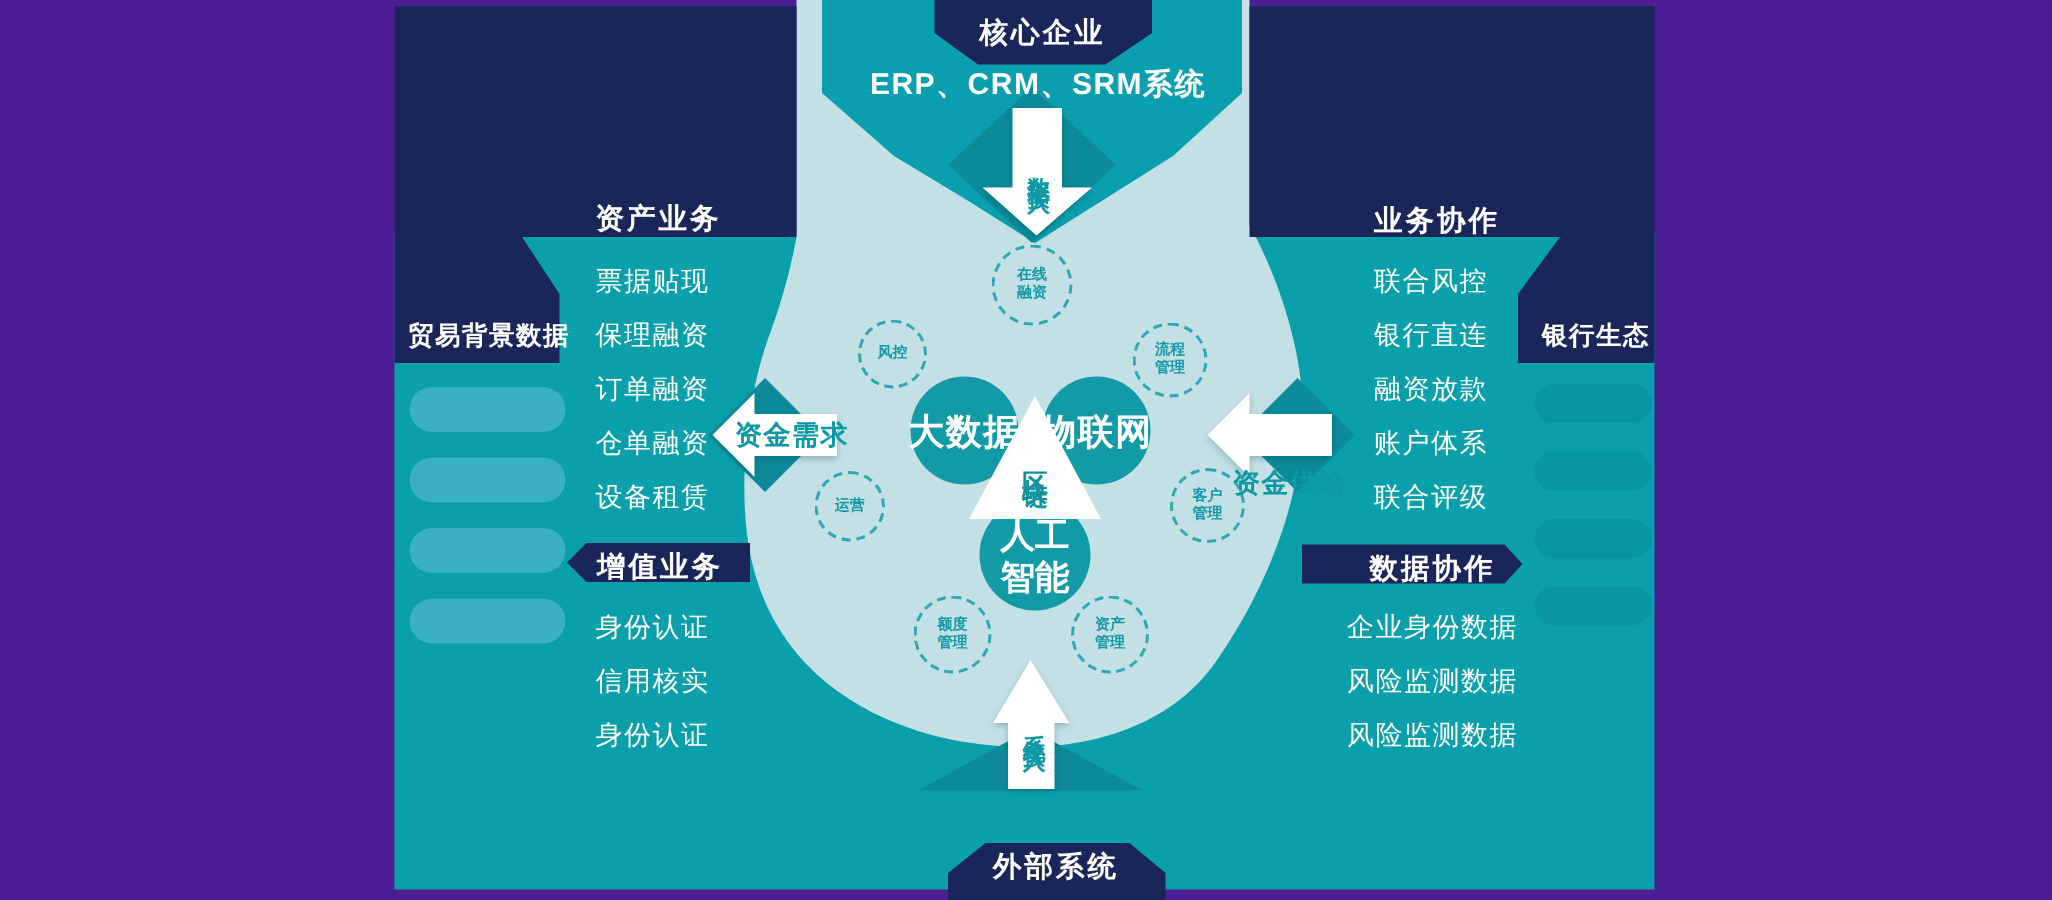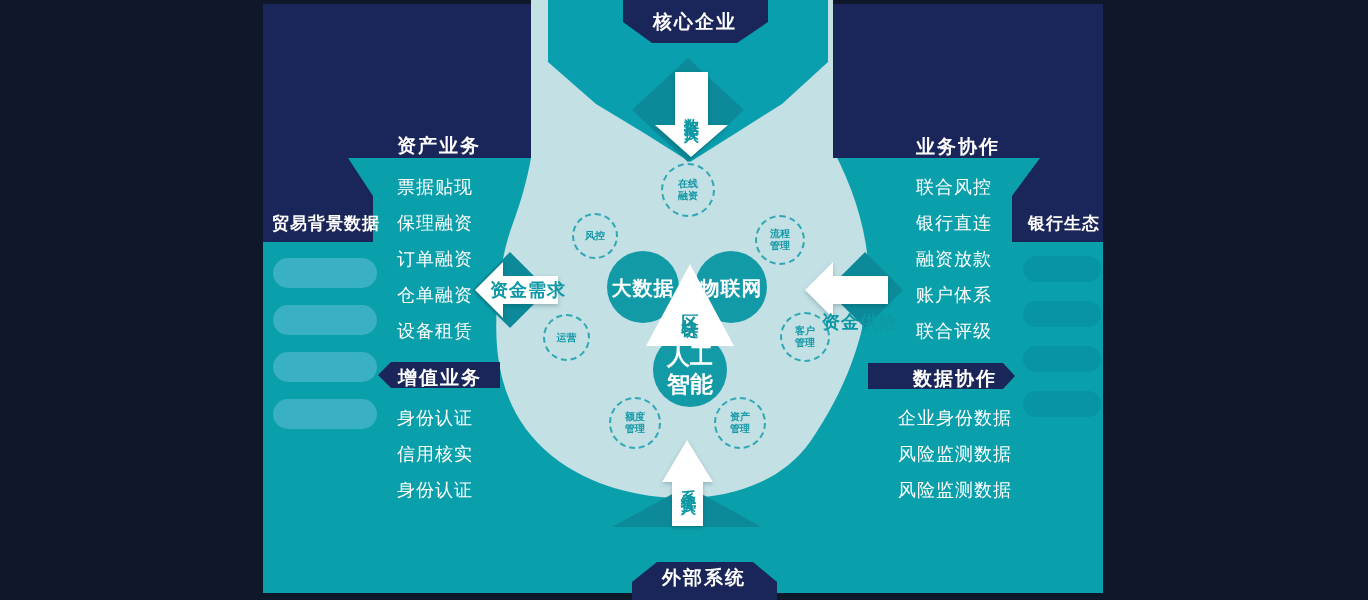--- a/index.html
+++ b/index.html
@@ -1,35 +1,35 @@
 <!DOCTYPE html>
 <html><head>
 <meta charset="utf-8">
 <style>
   html,body{margin:0;padding:0;background:#ffffff;}
   #canvas{
     position:relative;width:1368px;height:600px;overflow:hidden;
-    background:#0f172a;
+    background:#4c1d95;
     font-family:"Liberation Sans","DejaVu Sans",sans-serif;
   }
   #shapes{position:absolute;left:0;top:0;z-index:1;}
   .txt{position:absolute;z-index:3;white-space:nowrap;}
   .w{color:#ffffff;}
   .item{font-size:18px;font-weight:500;letter-spacing:1px;}
   .hdr{font-size:19px;font-weight:700;letter-spacing:2px;}
   .eco{font-size:17px;font-weight:700;letter-spacing:1px;}
   .big{font-size:20px;font-weight:700;letter-spacing:1px;}
   .ctr{transform:translate(-50%,-50%);}
   .teal-t{color:#0d98a5;}
   .arrlabel{font-size:18px;font-weight:700;letter-spacing:1px;}
   .vert{
     writing-mode:vertical-rl;text-orientation:upright;
     font-size:15px;font-weight:700;letter-spacing:3px;
   }
-  .circlbl{font-size:20px;font-weight:700;letter-spacing:1px;}
+  .circlbl{font-size:24px;font-weight:700;letter-spacing:1px;}
   .ai-lbl{font-size:23px;font-weight:700;width:2.3em;white-space:normal;
     word-break:break-all;text-align:center;line-height:1.2;}
   .blockchain{
     writing-mode:vertical-rl;text-orientation:upright;
     font-size:17px;font-weight:700;letter-spacing:4px;color:#12949f;
   }
   .dcircle{
     position:absolute;z-index:2;border:2px dashed #2ea8b4;border-radius:50%;
     display:flex;align-items:center;justify-content:center;
     color:#1599a7;font-weight:700;font-size:10px;line-height:1.18;
@@ -85,20 +85,21 @@
   <div class="bar l" style="left:273px;top:305px;"></div>
   <div class="bar l" style="left:273px;top:352px;"></div>
   <div class="bar l" style="left:273px;top:399px;"></div>
 
   <div class="bar r" style="left:1023px;top:256px;"></div>
   <div class="bar r" style="left:1023px;top:301px;"></div>
   <div class="bar r" style="left:1023px;top:346px;"></div>
   <div class="bar r" style="left:1023px;top:391px;"></div>
 
   <div class="txt w hdr ctr" style="left:695px;top:22px;">核心企业</div>
+  <div class="txt w big ctr" style="left:692px;top:56px;">ERP、CRM、SRM系统</div>
   <div class="txt vert teal-t ctr" style="left:691px;top:112px;">数据接入</div>
 
   <div class="txt vert teal-t ctr" style="left:688px;top:484px;">系统接入</div>
   <div class="txt w hdr ctr" style="left:704px;top:578px;">外部系统</div>
 
   <div class="txt w eco" style="left:272px;top:212px;">贸易背景数据</div>
   <div class="txt w hdr" style="left:397px;top:133px;">资产业务</div>
   <div class="txt w item" style="left:397px;top:175px;">票据贴现</div>
   <div class="txt w item" style="left:397px;top:211px;">保理融资</div>
   <div class="txt w item" style="left:397px;top:247px;">订单融资</div>

